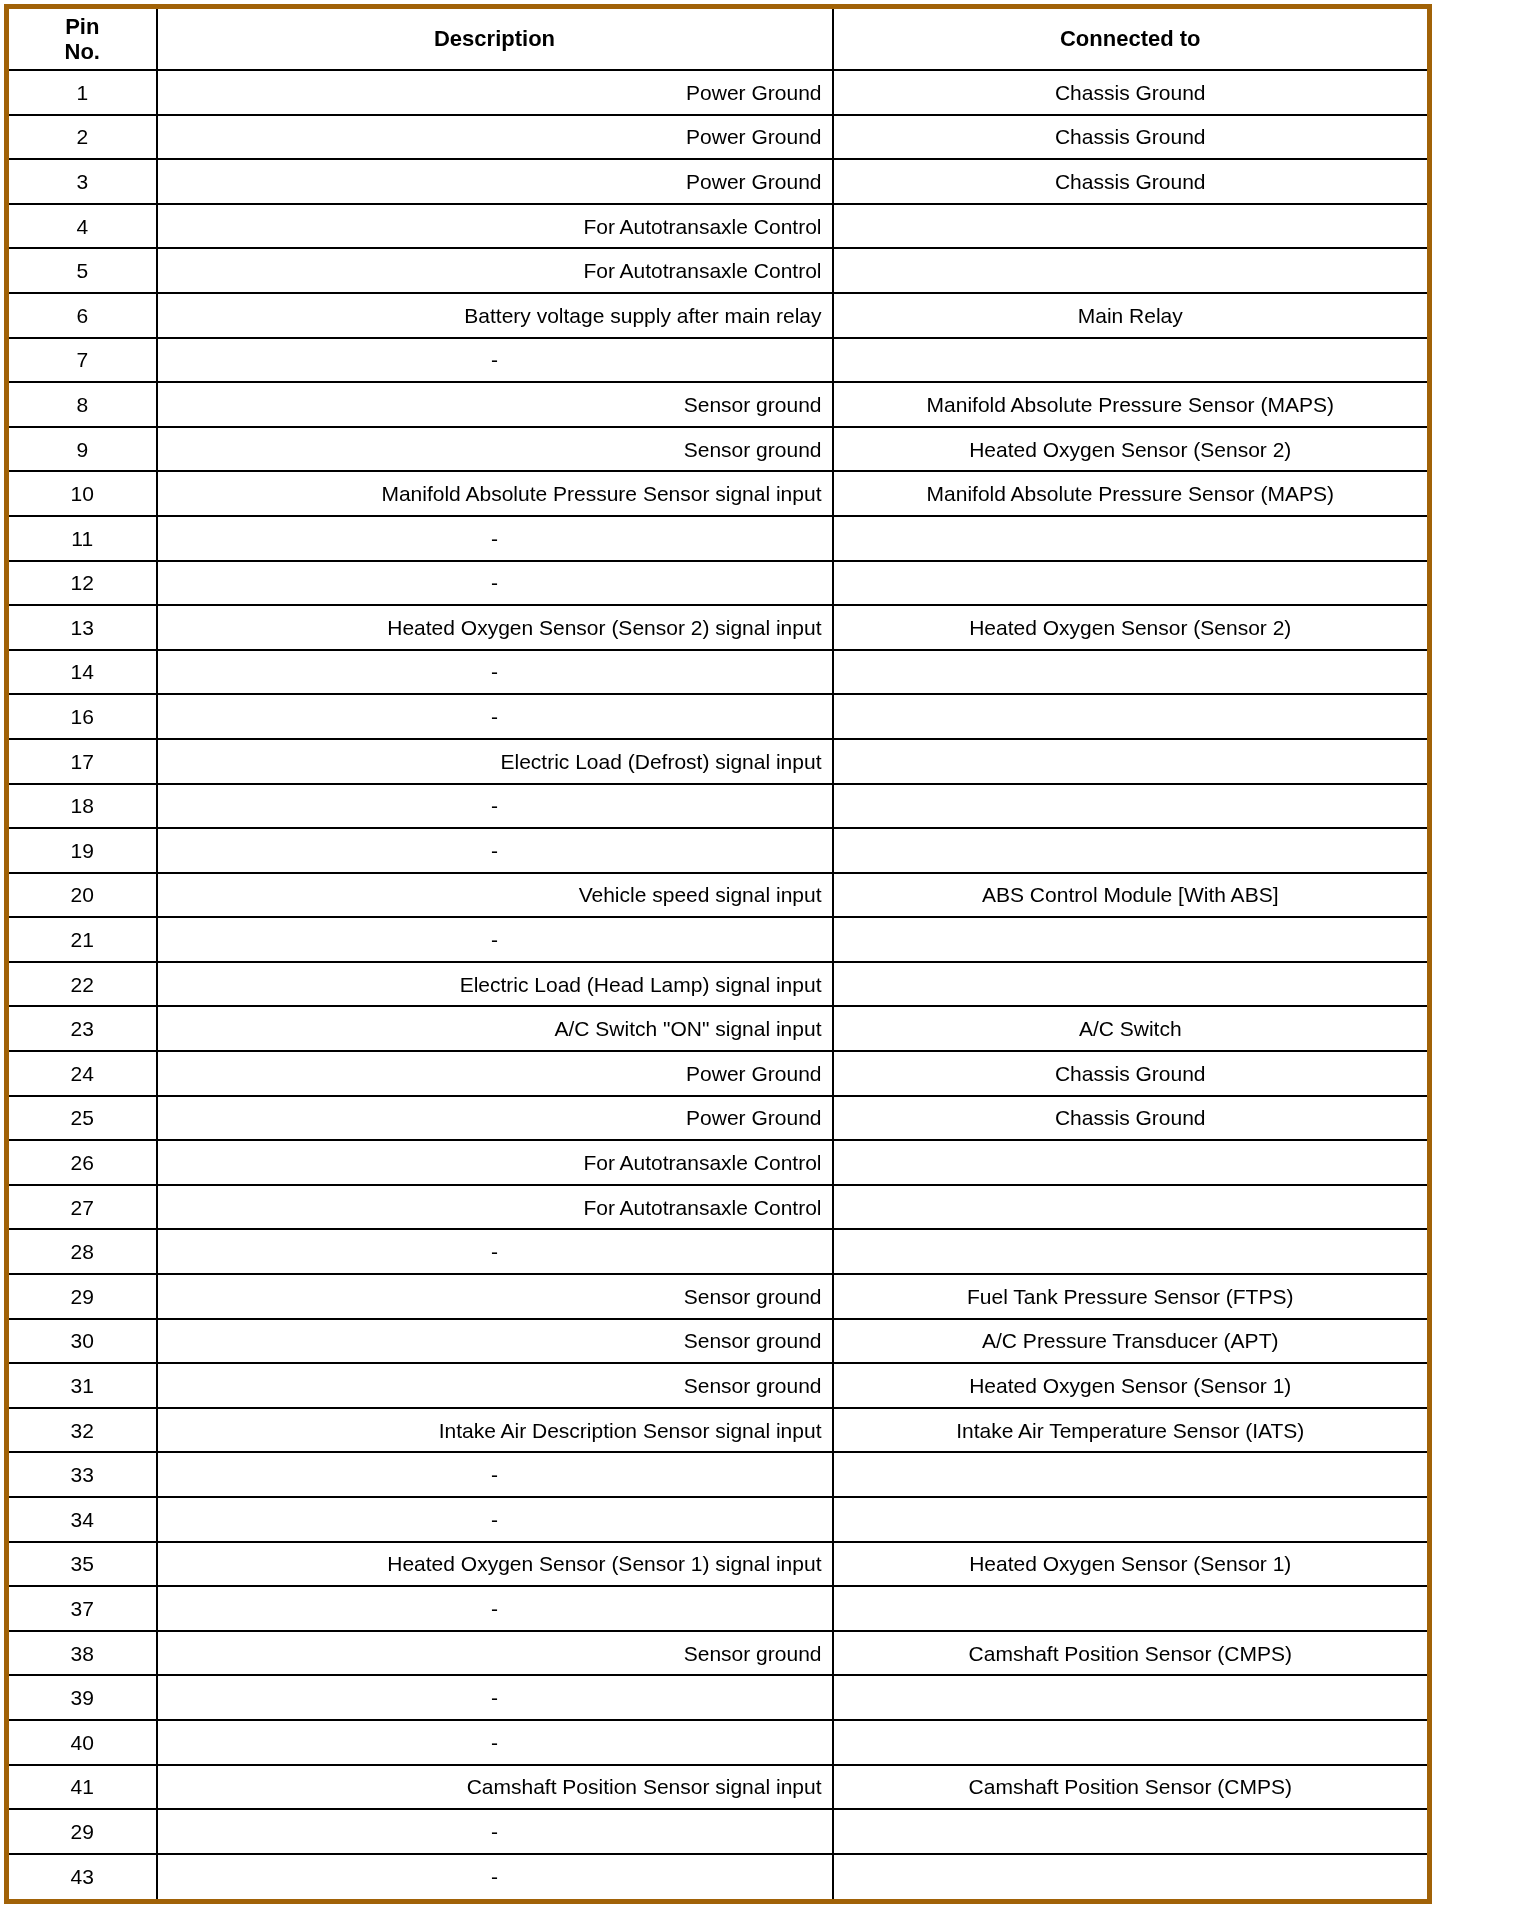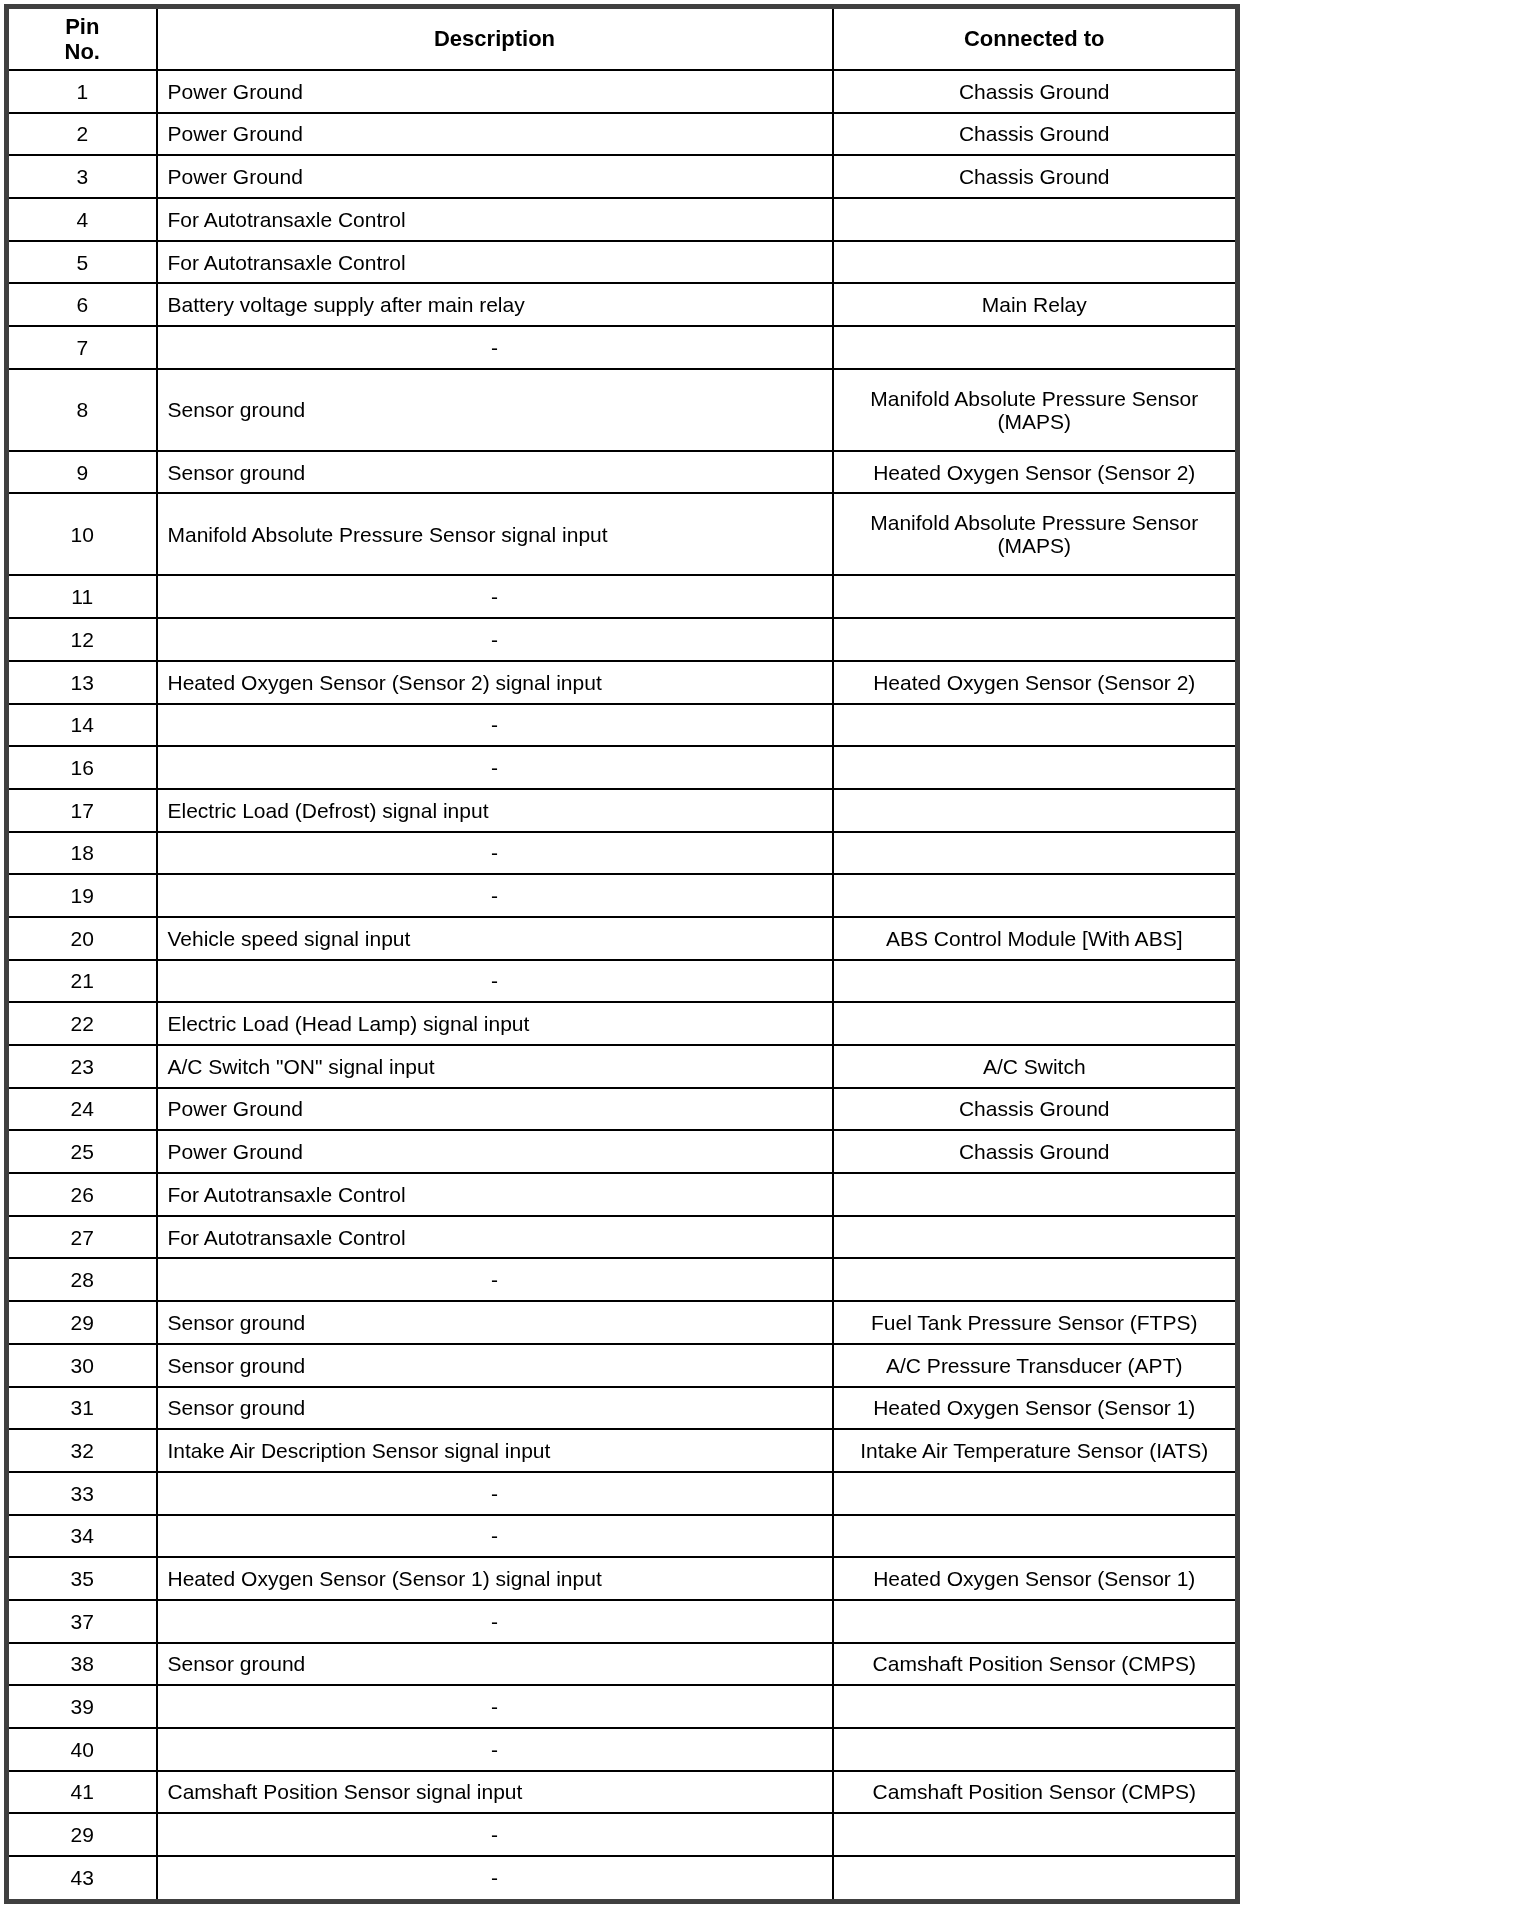--- a/index.html
+++ b/index.html
@@ -11,25 +11,25 @@
     font-family: "Liberation Sans", sans-serif;
     color: #000000;
   }
   .page {
     width: 1520px;
     height: 1908px;
     box-sizing: border-box;
     padding: 4px;
   }
   table.pin-table {
-    width: 1236px;
+    width: 1428px;
     height: 1900px;
     border-collapse: collapse;
     table-layout: fixed;
-    border: 5px solid #404040;
+    border: 5px solid #a16207;
   }
   .pin-table th,
   .pin-table td {
     border: 2px solid #000000;
     overflow: hidden;
     vertical-align: middle;
     background: #ffffff;
   }
   .pin-table col.col-pin  { width: 150px; }
   .pin-table col.col-desc { width: 676px; }
@@ -46,21 +46,21 @@
   .pin-table td {
     font-size: 21px;
     font-weight: normal;
     padding: 0 10px;
     line-height: 1.1;
   }
   .pin-table td.pin-cell {
     text-align: center;
     padding: 0 2px;
   }
-  .pin-table td.desc-cell { text-align: left; }
+  .pin-table td.desc-cell { text-align: right; }
   .pin-table td.desc-cell.dash { text-align: center; }
   .pin-table td.conn-cell { text-align: center; }
 </style>
 </head>
 <body>
 
 <div class="page">
   <table class="pin-table">
     <colgroup>
       <col class="col-pin">

